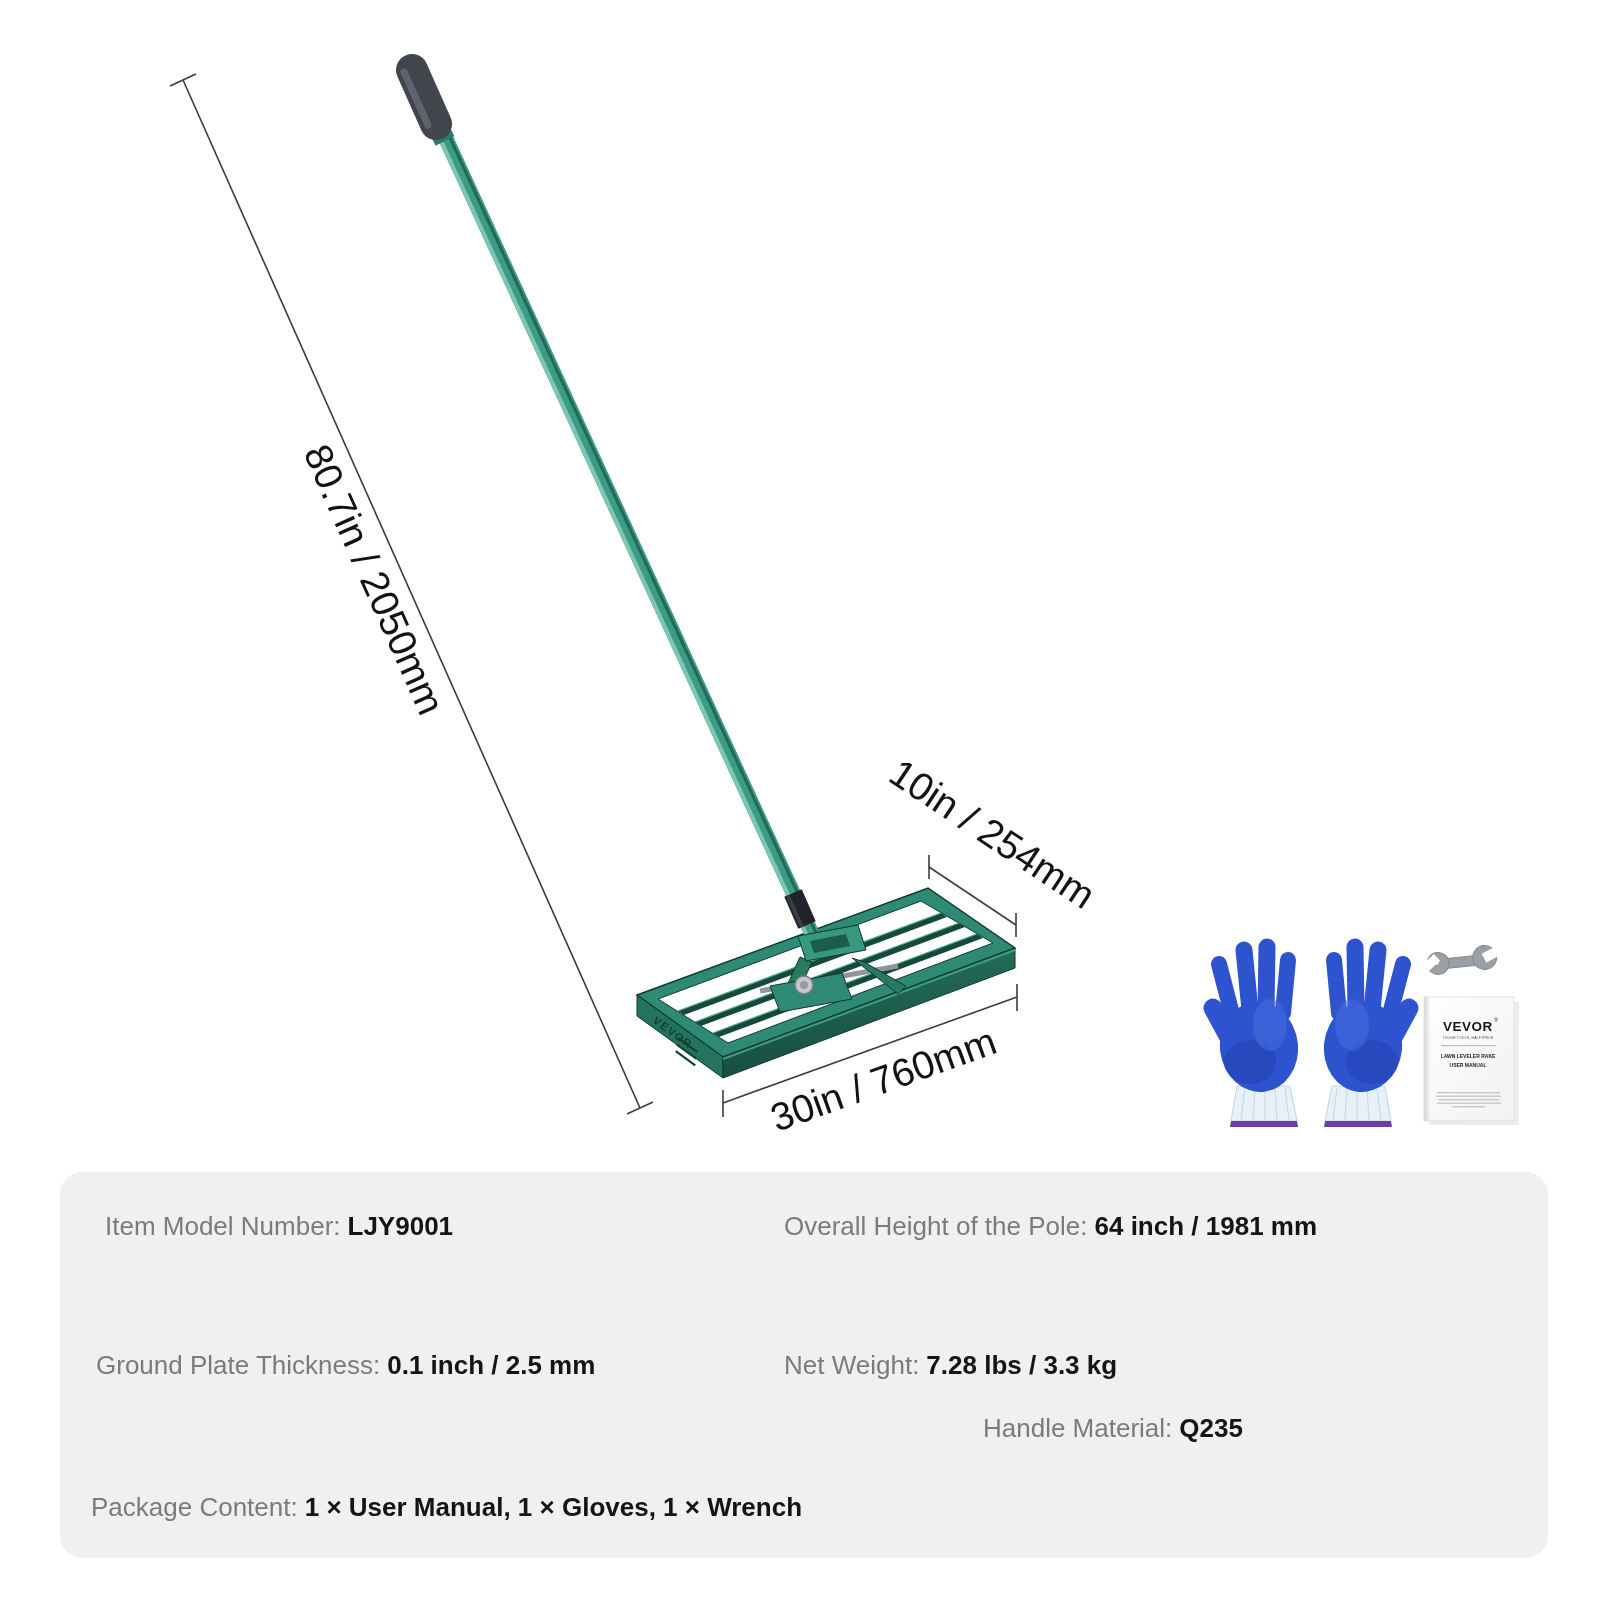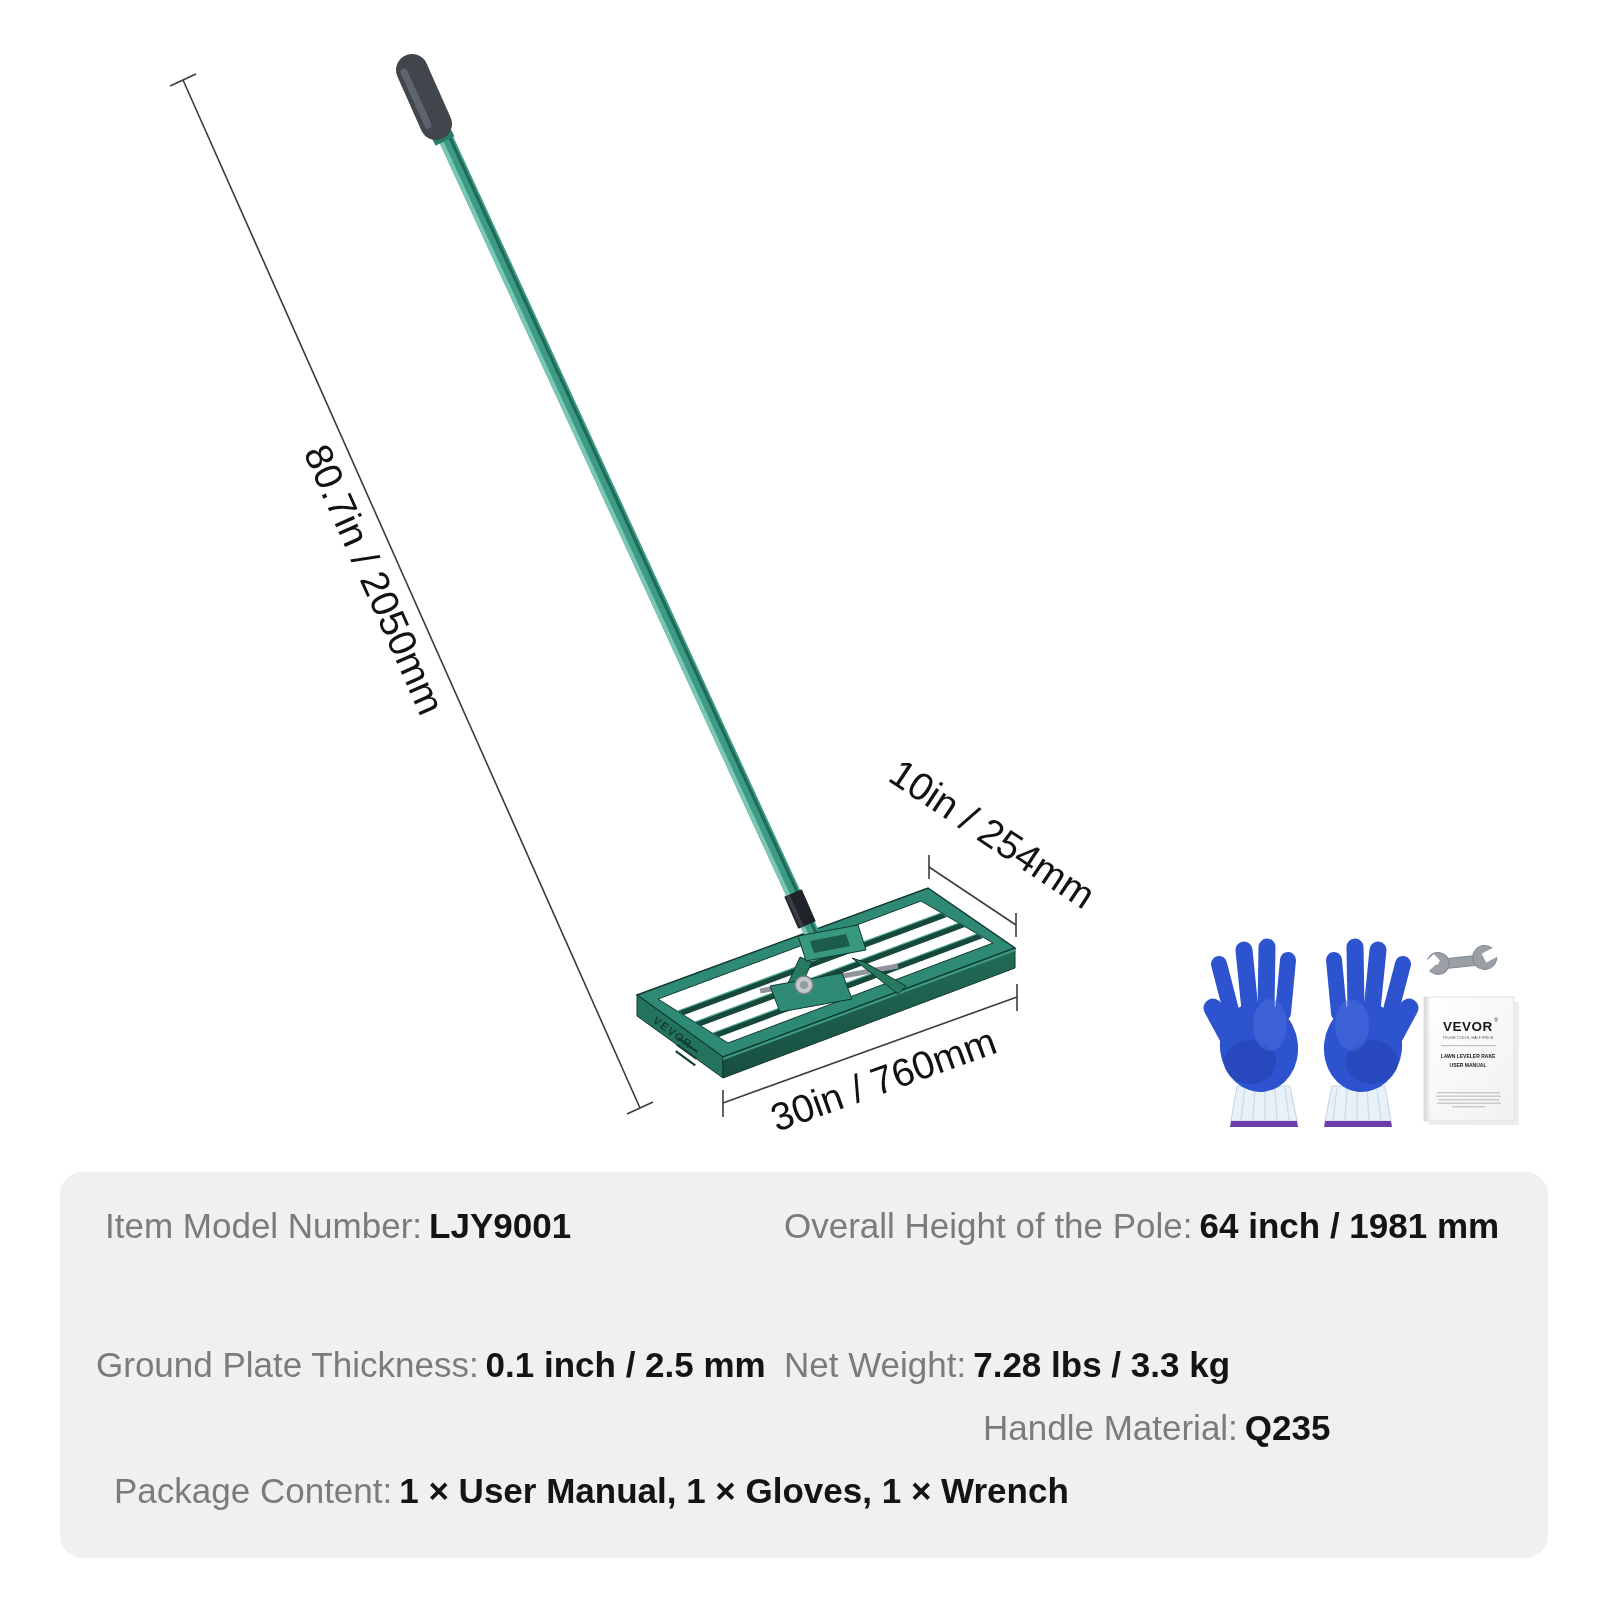--- a/index.html
+++ b/index.html
@@ -3,21 +3,21 @@
 <meta charset="utf-8">
 <style>
   html,body{margin:0;padding:0;background:#fff;}
   .canvas{position:relative;width:1600px;height:1600px;background:#ffffff;overflow:hidden;
           font-family:"Liberation Sans", sans-serif;}
   .canvas svg{position:absolute;left:0;top:0;}
   .dim-label{font-size:39px;fill:#121212;}
   
   .spec-panel{position:absolute;left:60px;top:1172px;width:1488px;height:386px;
               background:#f0f0f1;border-radius:22px;}
-  .spec-row{position:absolute;height:38px;line-height:38px;white-space:nowrap;font-size:35px;}
+  .spec-row{position:absolute;height:38px;line-height:38px;white-space:nowrap;font-size:26px;}
   .spec-item{position:absolute;white-space:nowrap;}
   .spec-label{color:#7b7b7b;}
   .spec-value{color:#141414;font-weight:700;margin-left:7px;}
 </style>
 </head>
 <body>
 
 <div class="canvas">
 
 <svg width="1600" height="1600" viewBox="0 0 1600 1600">
@@ -209,19 +209,19 @@
     </span>
   </div>
 
   <div class="spec-row" style="top:237px;left:0;right:0;">
     <span class="spec-item" style="left:923px;">
       <span class="spec-label">Handle Material:</span><span class="spec-value">Q235</span>
     </span>
   </div>
 
   <div class="spec-row" style="top:300px;left:0;right:0;">
-    <span class="spec-item" style="left:54px;">
+    <span class="spec-item" style="left:31px;margin-top:16px;">
       <span class="spec-label">Package Content:</span><span class="spec-value">1 × User Manual, 1 × Gloves, 1 × Wrench</span>
     </span>
   </div>
 
 </div>
 </div>
 
 </body></html>

